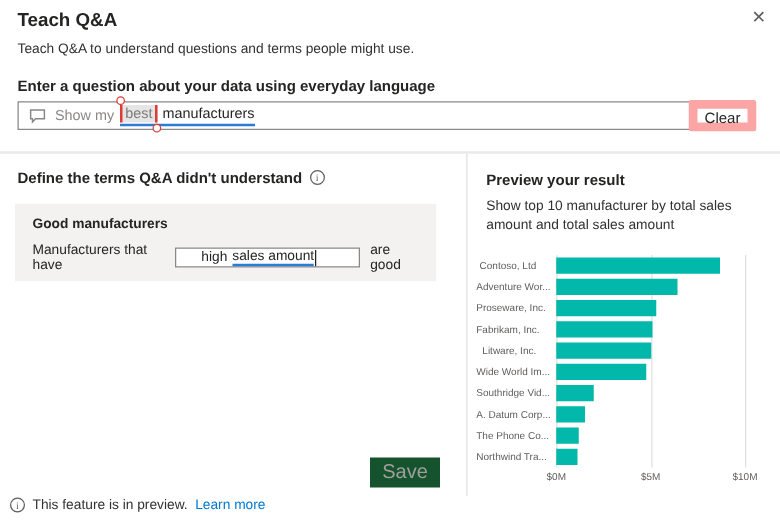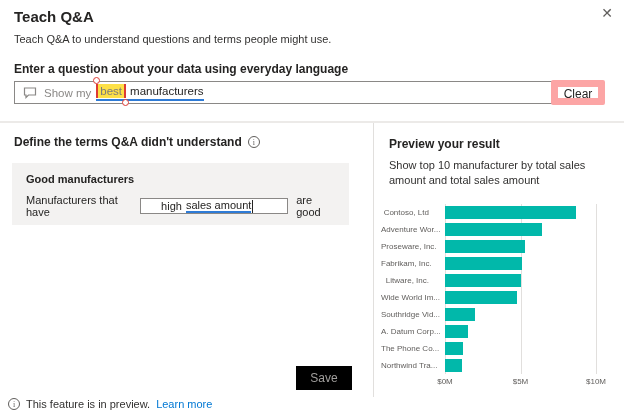--- a/index.html
+++ b/index.html
@@ -12,21 +12,21 @@
   .title { position:absolute; top:8px; left:14px; font-size:15px; font-weight:700; color:#252423; }
   .subtitle { position:absolute; top:33px; left:14px; font-size:11px; color:#323130; }
 
   .q-label { position:absolute; top:62px; left:14px; font-size:12px; font-weight:700; }
 
   .q-input { position:absolute; top:81px; left:14px; width:590px; height:23px; border:1px solid #8a8886;
     background:#fff; display:flex; align-items:center; padding-left:8px; font-size:11.5px; }
   .chat-icon { margin-right:7px; display:inline-flex; }
   .q-prefix { color:#8a8886; margin-right:5px; }
   .underlined { border-bottom:2px solid #2e7bd6; padding-bottom:1px; display:inline-flex; align-items:center; }
-  .q-term { position:relative; background:#fde047; color:#7c7b7a; padding:1px 2px;
+  .q-term { position:relative; background:#e5e5e5; color:#7c7b7a; padding:1px 2px;
     border-left:2px solid #dd3b34; border-right:2px solid #dd3b34; }
   .q-term::before { content:""; position:absolute; top:-7px; left:-5px; width:5px; height:5px;
     border:1.5px solid #dd3b34; border-radius:50%; background:#fff; }
   .q-term::after { content:""; position:absolute; bottom:-8px; right:-5px; width:5px; height:5px;
     border:1.5px solid #dd3b34; border-radius:50%; background:#fff; }
   .q-recognized { color:#252423; margin-left:4px; }
 
   .clear-btn { position:absolute; top:80px; left:551px; width:54px; height:25px; background:#fff;
     border:7px solid #fca5a5; border-radius:2px; font-size:12px; color:#252423; cursor:pointer;
     font-family:"Liberation Sans",sans-serif; }
@@ -43,22 +43,22 @@
   .term-card { position:absolute; top:163px; left:12px; width:337px; height:62px; background:#f3f2f1;
     padding:10px 14px; }
   .card-title { font-size:11px; font-weight:700; color:#252423; }
   .card-row { margin-top:9px; display:flex; align-items:center; font-size:11px; color:#252423; }
   .term-input { margin:0 8px; width:163px; height:16px; background:#fff; border:1px solid #8a8886;
     display:flex; align-items:center; padding-left:20px; font-size:11px; }
   .ti-part1 { margin-right:4px; }
   .ti-part2 { border-bottom:2px solid #2e7bd6; padding-bottom:0px; }
   .caret { width:1px; height:13px; background:#252423; margin-left:1px; }
 
-  .save-btn { position:absolute; top:366px; left:296px; width:56px; height:24px; background:#000000;
-    border:none; font-size:12px; color:#a19f9d; font-family:"Liberation Sans",sans-serif; }
+  .save-btn { position:absolute; top:366px; left:296px; width:56px; height:24px; background:#14532d;
+    border:none; font-size:16px; color:#a19f9d; font-family:"Liberation Sans",sans-serif; }
 
   .footer { position:absolute; top:398px; left:8px; display:flex; align-items:center; gap:6px; font-size:11px; color:#323130; }
   .footer a { color:#0078d4; text-decoration:none; }
 
   .preview-heading { position:absolute; top:137px; left:389px; font-size:12px; font-weight:700; }
   .preview-desc { position:absolute; top:158px; left:389px; width:232px; font-size:11px; color:#323130; line-height:1.4; }
 
   .chart { position:absolute; top:204px; left:381px; width:215px; }
   .chart-body { display:flex; }
   .chart-labels { width:64px; }

